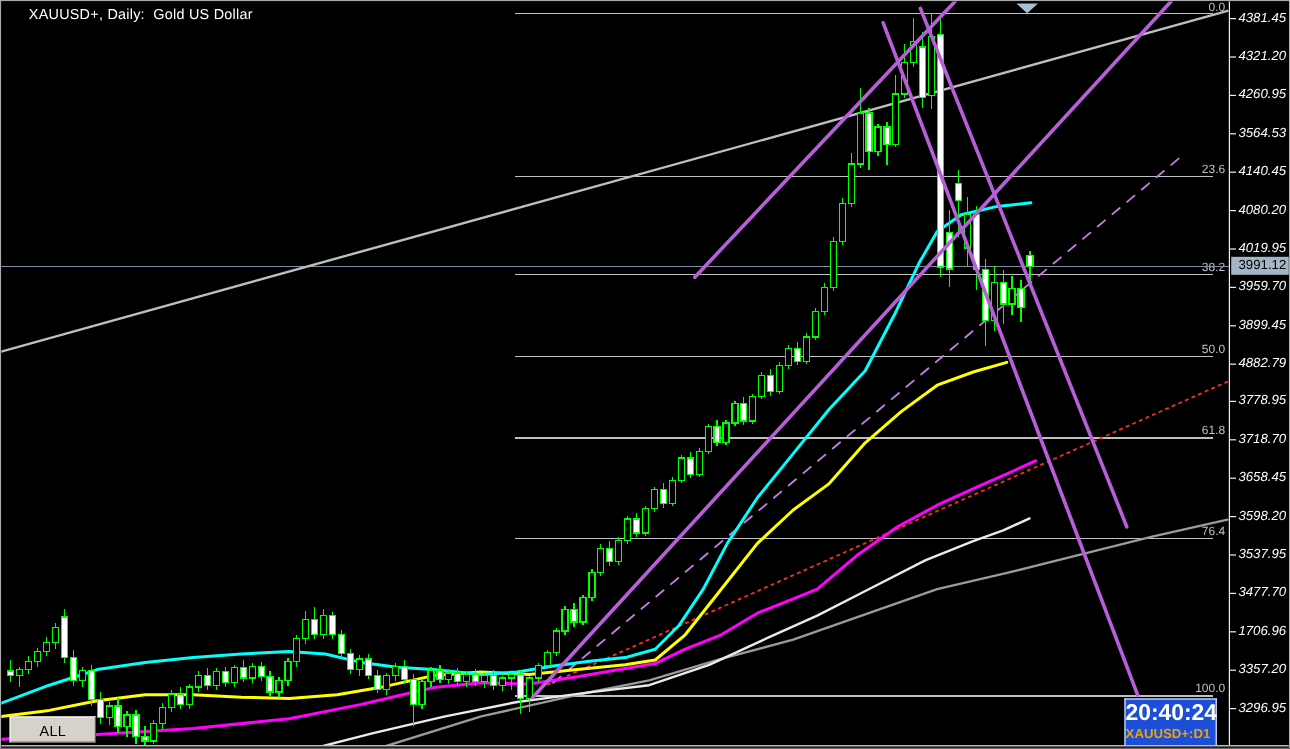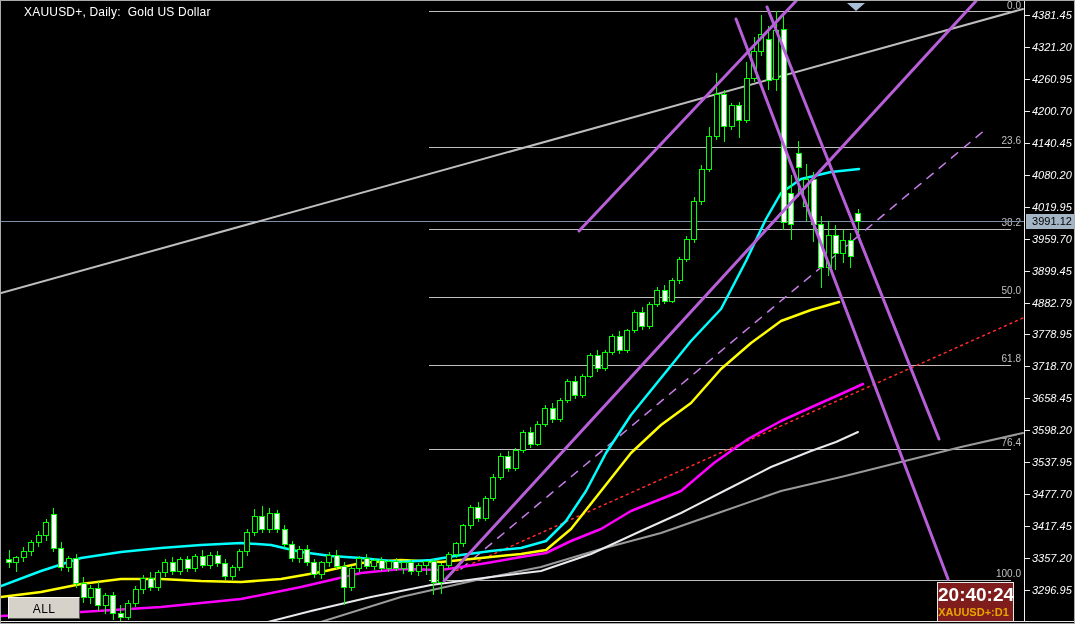--- a/index.html
+++ b/index.html
@@ -12,22 +12,22 @@
     letter-spacing:0.2px;white-space:pre;z-index:5;}
   .price-axis{position:absolute;left:1023px;top:0;width:51px;height:620px;background:#000;
     border-left:1px solid #efefef;z-index:4;}
   .axis-tick{position:absolute;left:7px;color:#fff;font-size:11px;white-space:nowrap;font-style:italic;}
   .axis-dash{position:absolute;left:0;width:5px;height:1px;background:#efefef;}
   .price-badge{position:absolute;left:1px;width:49px;height:15px;background:#A4B6C6;
     color:#000;font-size:11px;line-height:15px;text-align:center;padding-left:3px;
     box-sizing:border-box;}
   .bottom-bar{position:absolute;left:0;top:620px;width:1075px;height:4px;background:#000;
     border-top:1px solid #e8e8e8;z-index:6;}
-  .clock-box{position:absolute;left:936px;top:581px;width:77px;height:39px;background:#7f1d1d;
-    border:1px solid #e8e8e8;border-bottom:none;z-index:5;text-align:center;
+  .clock-box{position:absolute;left:936px;top:581px;width:77px;height:39px;background:#1d4ed8;
+    border:1px solid #e8e8e8;border-bottom:none;z-index:5;text-align:left;
     padding:1px 4px 0 0;box-sizing:border-box;}
   .clock-time{color:#fff;font-size:19px;font-weight:bold;line-height:21px;}
   .clock-symbol{color:#E8A400;font-size:11px;font-weight:bold;line-height:14px;}
   .all-clear-btn{position:absolute;left:7px;top:596px;width:72px;height:22px;
     background:#D6D2CA;border:1px solid;border-color:#f5f5f5 #5a5a5a #5a5a5a #f5f5f5;
     color:#000;font-size:12px;font-family:"Liberation Sans",sans-serif;
     text-align:center;line-height:20px;z-index:6;cursor:pointer;letter-spacing:0.3px;}
 </style>
 </head>
 <body>
@@ -305,21 +305,21 @@
 
   <div class="price-axis">
     <div class="price-badge" style="top: 213px;">3991.12</div>
   <div class="axis-dash" style="top: 14px;"></div>
       <div class="axis-tick" style="top: 8px;">4381.45</div>
       <div class="axis-dash" style="top: 46px;"></div>
       <div class="axis-tick" style="top: 40px;">4321.20</div>
       <div class="axis-dash" style="top: 78px;"></div>
       <div class="axis-tick" style="top: 72px;">4260.95</div>
       <div class="axis-dash" style="top: 110px;"></div>
-      <div class="axis-tick" style="top: 104px;">4200.70</div>
+      <div class="axis-tick" style="top: 104px;">3564.53</div>
       <div class="axis-dash" style="top: 142px;"></div>
       <div class="axis-tick" style="top: 136px;">4140.45</div>
       <div class="axis-dash" style="top: 174px;"></div>
       <div class="axis-tick" style="top: 168px;">4080.20</div>
       <div class="axis-dash" style="top: 206px;"></div>
       <div class="axis-tick" style="top: 200px;">4019.95</div>
       <div class="axis-dash" style="top: 238px;"></div>
       <div class="axis-tick" style="top: 232px;">3959.70</div>
       <div class="axis-dash" style="top: 270px;"></div>
       <div class="axis-tick" style="top: 264px;">3899.45</div>
@@ -331,21 +331,21 @@
       <div class="axis-tick" style="top: 359px;">3718.70</div>
       <div class="axis-dash" style="top: 397px;"></div>
       <div class="axis-tick" style="top: 391px;">3658.45</div>
       <div class="axis-dash" style="top: 429px;"></div>
       <div class="axis-tick" style="top: 423px;">3598.20</div>
       <div class="axis-dash" style="top: 461px;"></div>
       <div class="axis-tick" style="top: 455px;">3537.95</div>
       <div class="axis-dash" style="top: 493px;"></div>
       <div class="axis-tick" style="top: 487px;">3477.70</div>
       <div class="axis-dash" style="top: 525px;"></div>
-      <div class="axis-tick" style="top: 519px;">3417.45</div>
+      <div class="axis-tick" style="top: 519px;">1706.96</div>
       <div class="axis-dash" style="top: 557px;"></div>
       <div class="axis-tick" style="top: 551px;">3357.20</div>
       <div class="axis-dash" style="top: 589px;"></div>
       <div class="axis-tick" style="top: 583px;">3296.95</div>
     </div>
 
   <div class="bottom-bar"></div>
 </div>
 
 </body></html>

